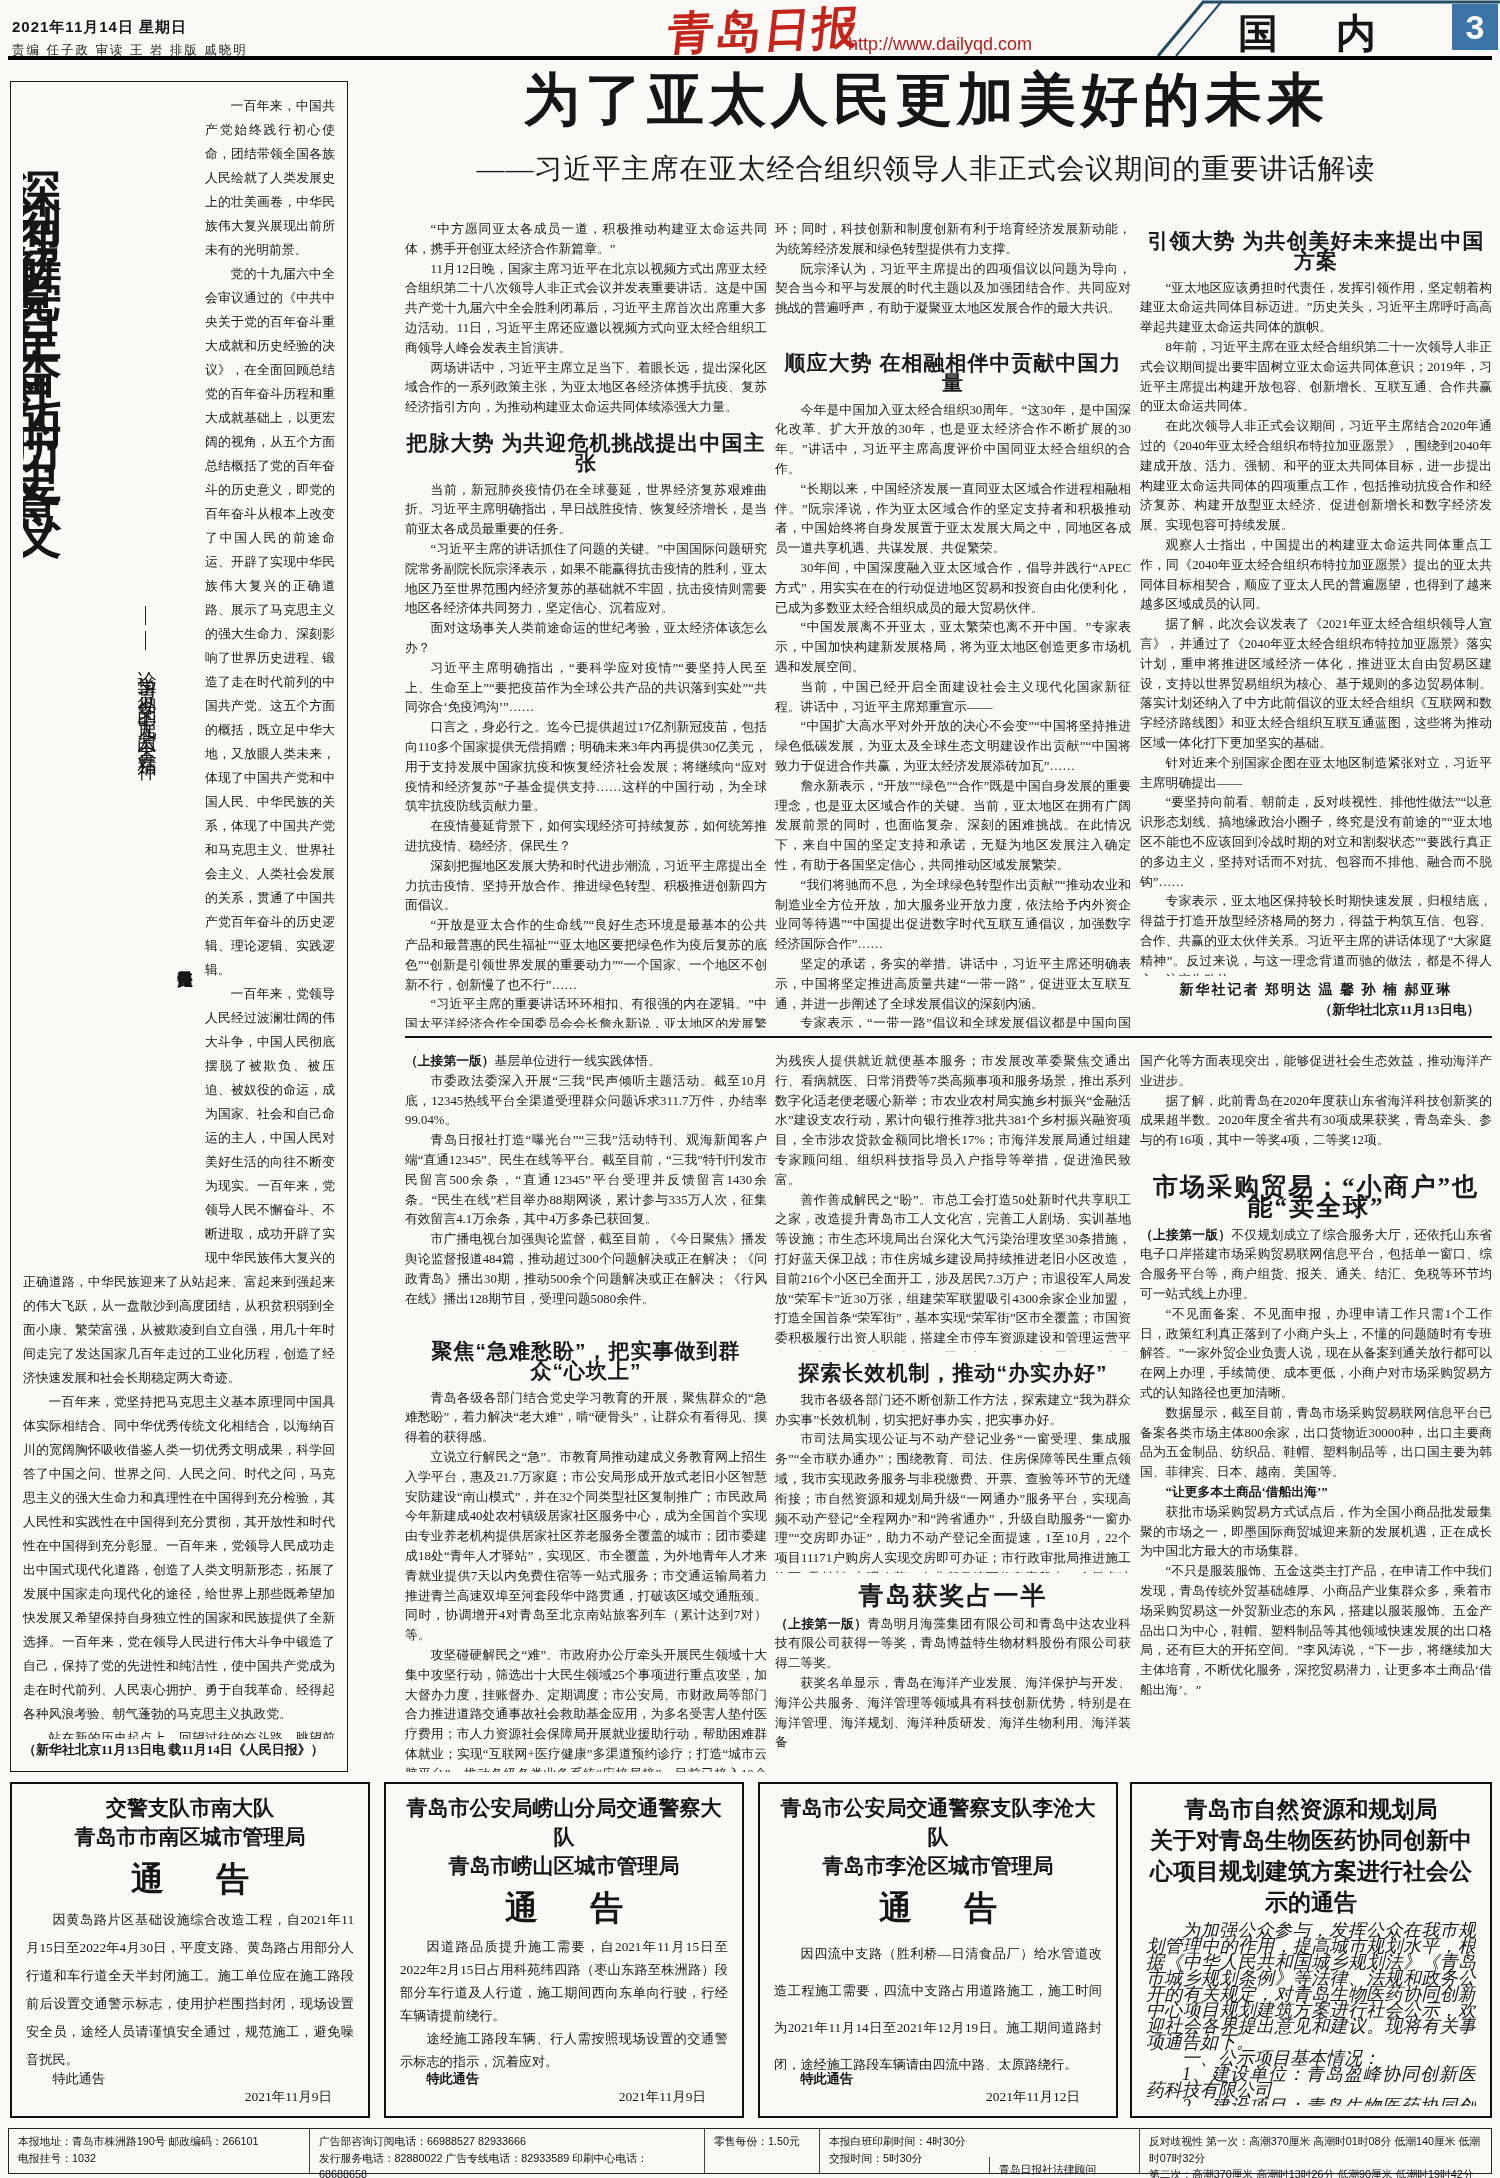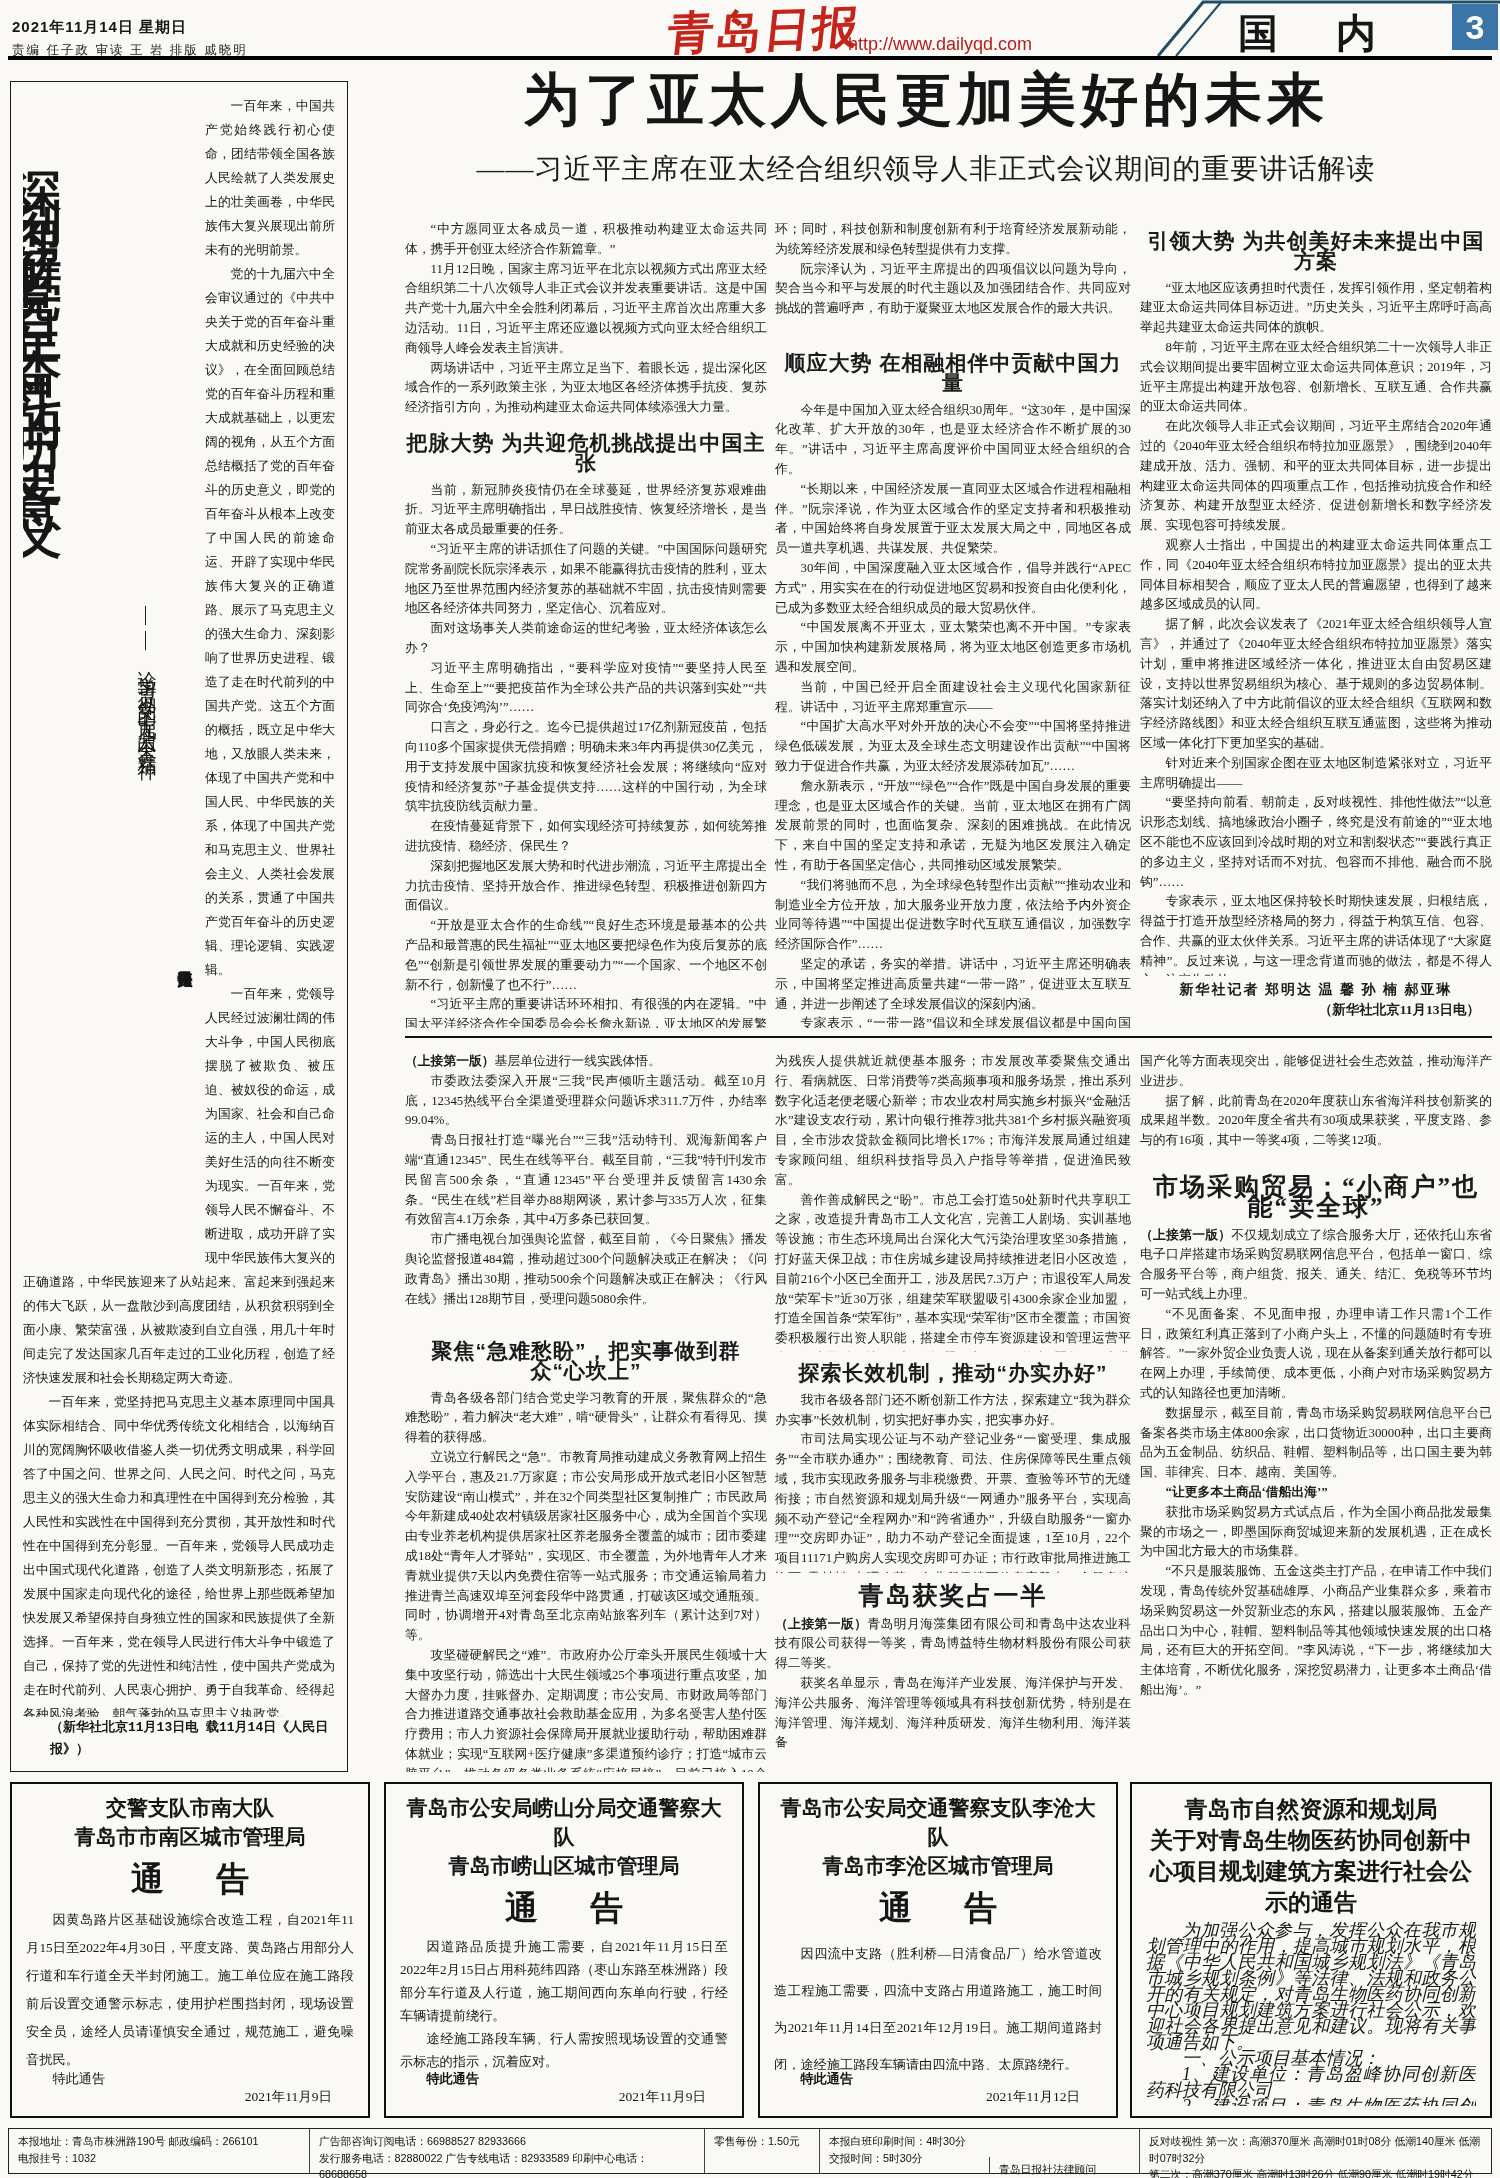--- a/index.html
+++ b/index.html
@@ -25,21 +25,21 @@
   .edbox{left:10px;top:81px;width:338px;height:1691px;border:1.5px solid #1a1a1a;
          padding:12px 12px 10px 12px;display:flex;flex-direction:column;}
   .edfloat{float:left;width:182px;height:1160px;position:relative;}
   .vert{writing-mode:vertical-rl;}
   .ed-headline{position:absolute;left:2px;top:34px;font-size:50px;font-weight:bold;
                font-family:"Liberation Serif",serif;letter-spacing:26px;height:1100px;}
   .ed-sub{position:absolute;left:112px;top:512px;font-size:19px;letter-spacing:6px;height:620px;font-family:"Liberation Serif",serif;}
   .ed-byline{position:absolute;left:150px;top:866px;font-size:15px;font-weight:bold;height:280px;}
   .ed-bodywrap{flex:1 1 auto;overflow:hidden;font-size:12.8px;line-height:24px;text-align:justify;
                font-family:"Liberation Serif",serif;}
-  .ed-closing{flex-shrink:0;font-size:13px;font-weight:bold;line-height:22px;font-family:Liberation Mono, monospace;margin-left:27px;}
+  .ed-closing{flex-shrink:0;font-size:13px;font-weight:bold;line-height:22px;font-family:Liberation Serif, serif;}
   
   .lead-title{left:360px;top:62px;width:1132px;text-align:center;font-size:57px;font-weight:900;
               font-family:"Liberation Serif",serif;letter-spacing:5px;}
   .lead-sub{left:360px;top:150px;width:1132px;text-align:center;font-size:28px;
             font-family:"Liberation Serif",serif;letter-spacing:1px;color:#1d1d1d;}
   .col{display:flex;flex-direction:column;overflow:hidden;font-size:12.8px;line-height:19.8px;
        text-align:justify;color:#1b1b1b;font-family:"Liberation Serif",serif;}
   .subhead{font-family:"Liberation Sans",sans-serif;font-weight:bold;font-size:21px;text-align:center;
            text-indent:0;padding:11px 0 8px 0;flex-shrink:0;letter-spacing:1px;}
   .art-title{font-family:"Liberation Serif",serif;font-weight:bold;font-size:25px;text-align:center;
@@ -204,21 +204,21 @@
     <div>
         <p>获奖名单显示，青岛在海洋产业发展、海洋保护与开发、海洋公共服务、海洋管理等领域具有科技创新优势，特别是在海洋管理、海洋规划、海洋种质研发、海洋生物利用、海洋装备</p>
       </div>
   </div>
 </div>
 
 <div class="abs col" style="left:1140px;top:1052px;width:352px;height:720px;">
   <div class="tblock" style="height:112px;">
     <p class="cont">国产化等方面表现突出，能够促进社会生态效益，推动海洋产业进步。</p>
     <div>
-        <p>据了解，此前青岛在2020年度获山东省海洋科技创新奖的成果超半数。2020年度全省共有30项成果获奖，平度支路、参与的有16项，其中一等奖4项，二等奖12项。</p>
+        <p>据了解，此前青岛在2020年度获山东省海洋科技创新奖的成果超半数。2020年度全省共有30项成果获奖，青岛牵头、参与的有16项，其中一等奖4项，二等奖12项。</p>
       </div>
   </div>
   <div class="art-title">市场采购贸易：“小商户”也能“卖全球”</div>
   <div class="fill">
     <p class="cont"><b>（上接第一版）</b><span>不仅规划成立了综合服务大厅，还依托山东省电子口岸搭建市场采购贸易联网信息平台，包括单一窗口、综合服务平台等，商户组货、报关、通关、结汇、免税等环节均可一站式线上办理。</span></p>
     <div>
         <p>“不见面备案、不见面申报，办理申请工作只需1个工作日，政策红利真正落到了小商户头上，不懂的问题随时有专班解答。”一家外贸企业负责人说，现在从备案到通关放行都可以在网上办理，手续简便、成本更低，小商户对市场采购贸易方式的认知路径也更加清晰。</p>
         <p>数据显示，截至目前，青岛市场采购贸易联网信息平台已备案各类市场主体800余家，出口货物近30000种，出口主要商品为五金制品、纺织品、鞋帽、塑料制品等，出口国主要为韩国、菲律宾、日本、越南、美国等。</p>
       </div>
     <p class="quotehead">“让更多本土商品‘借船出海’”</p>

